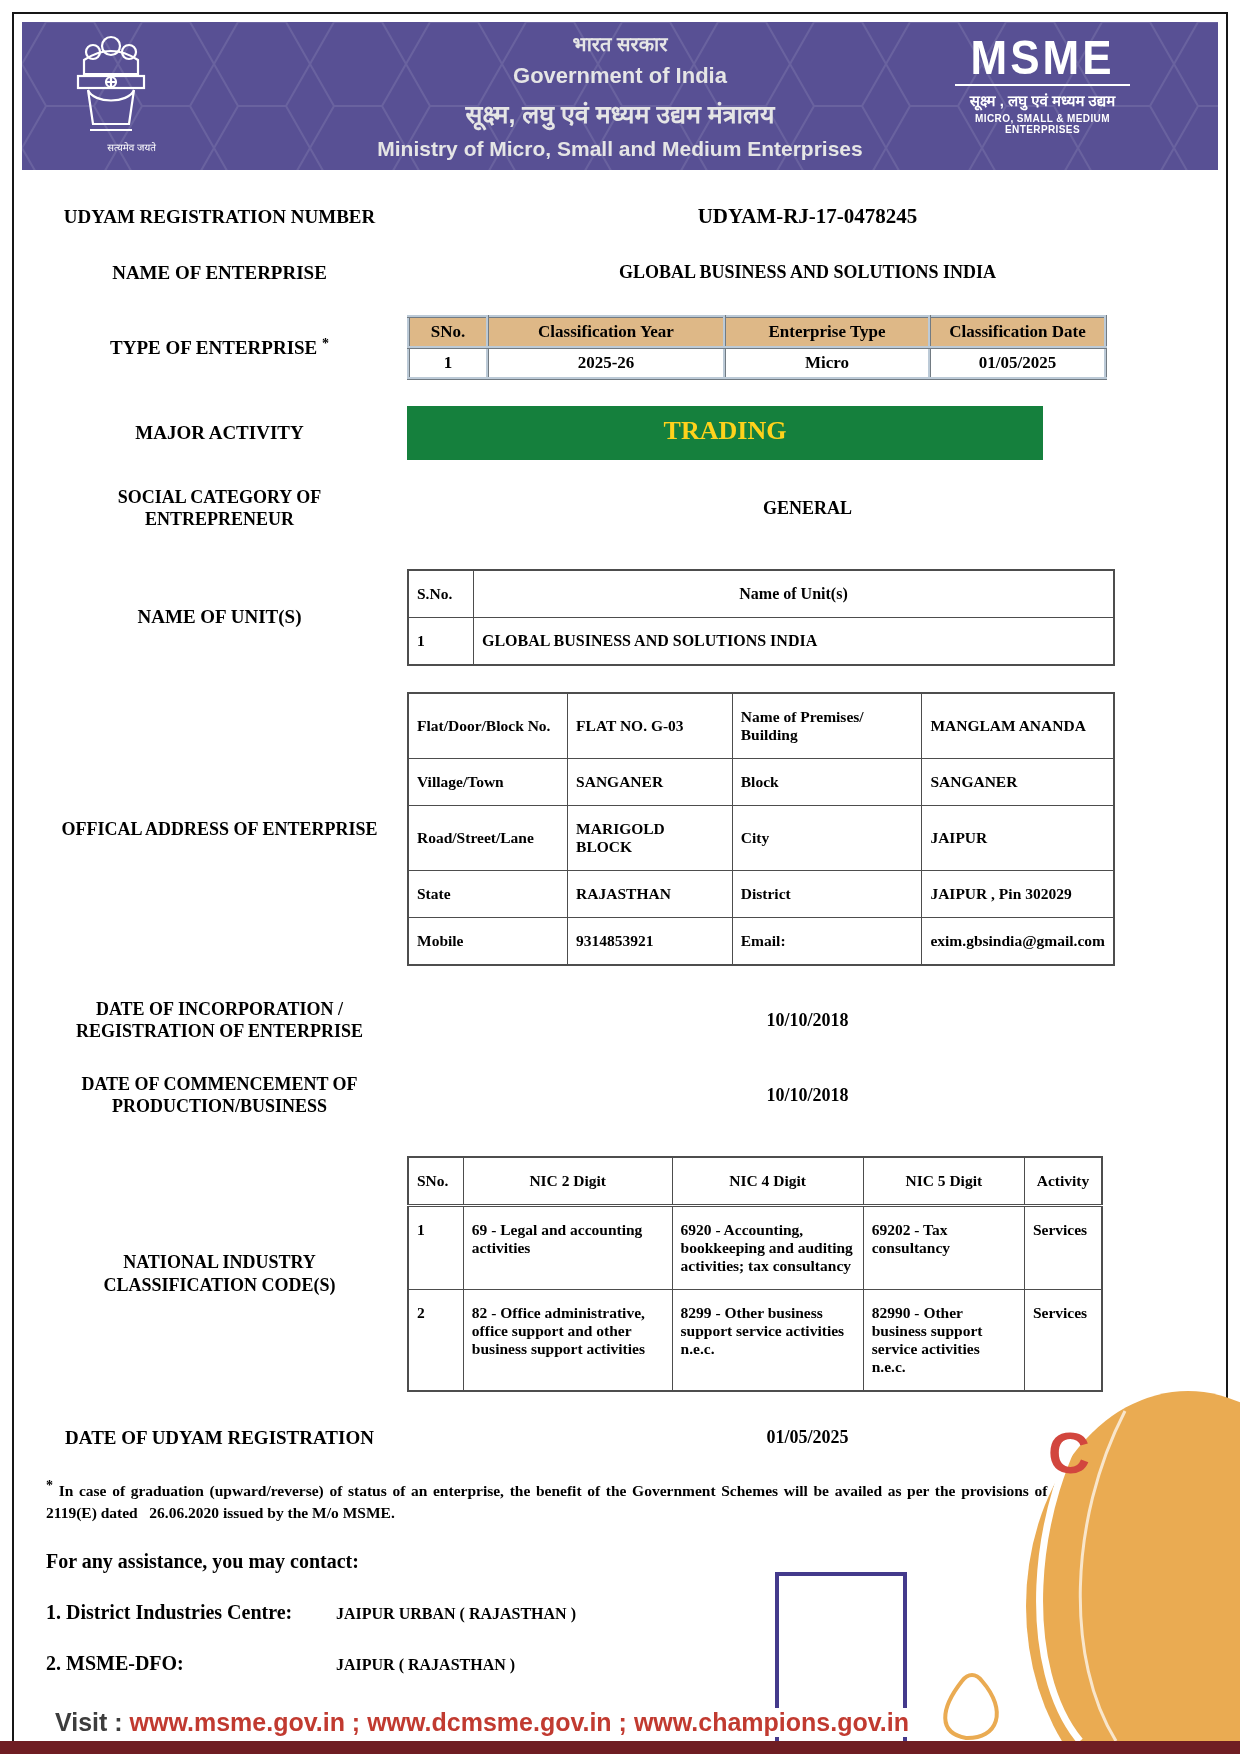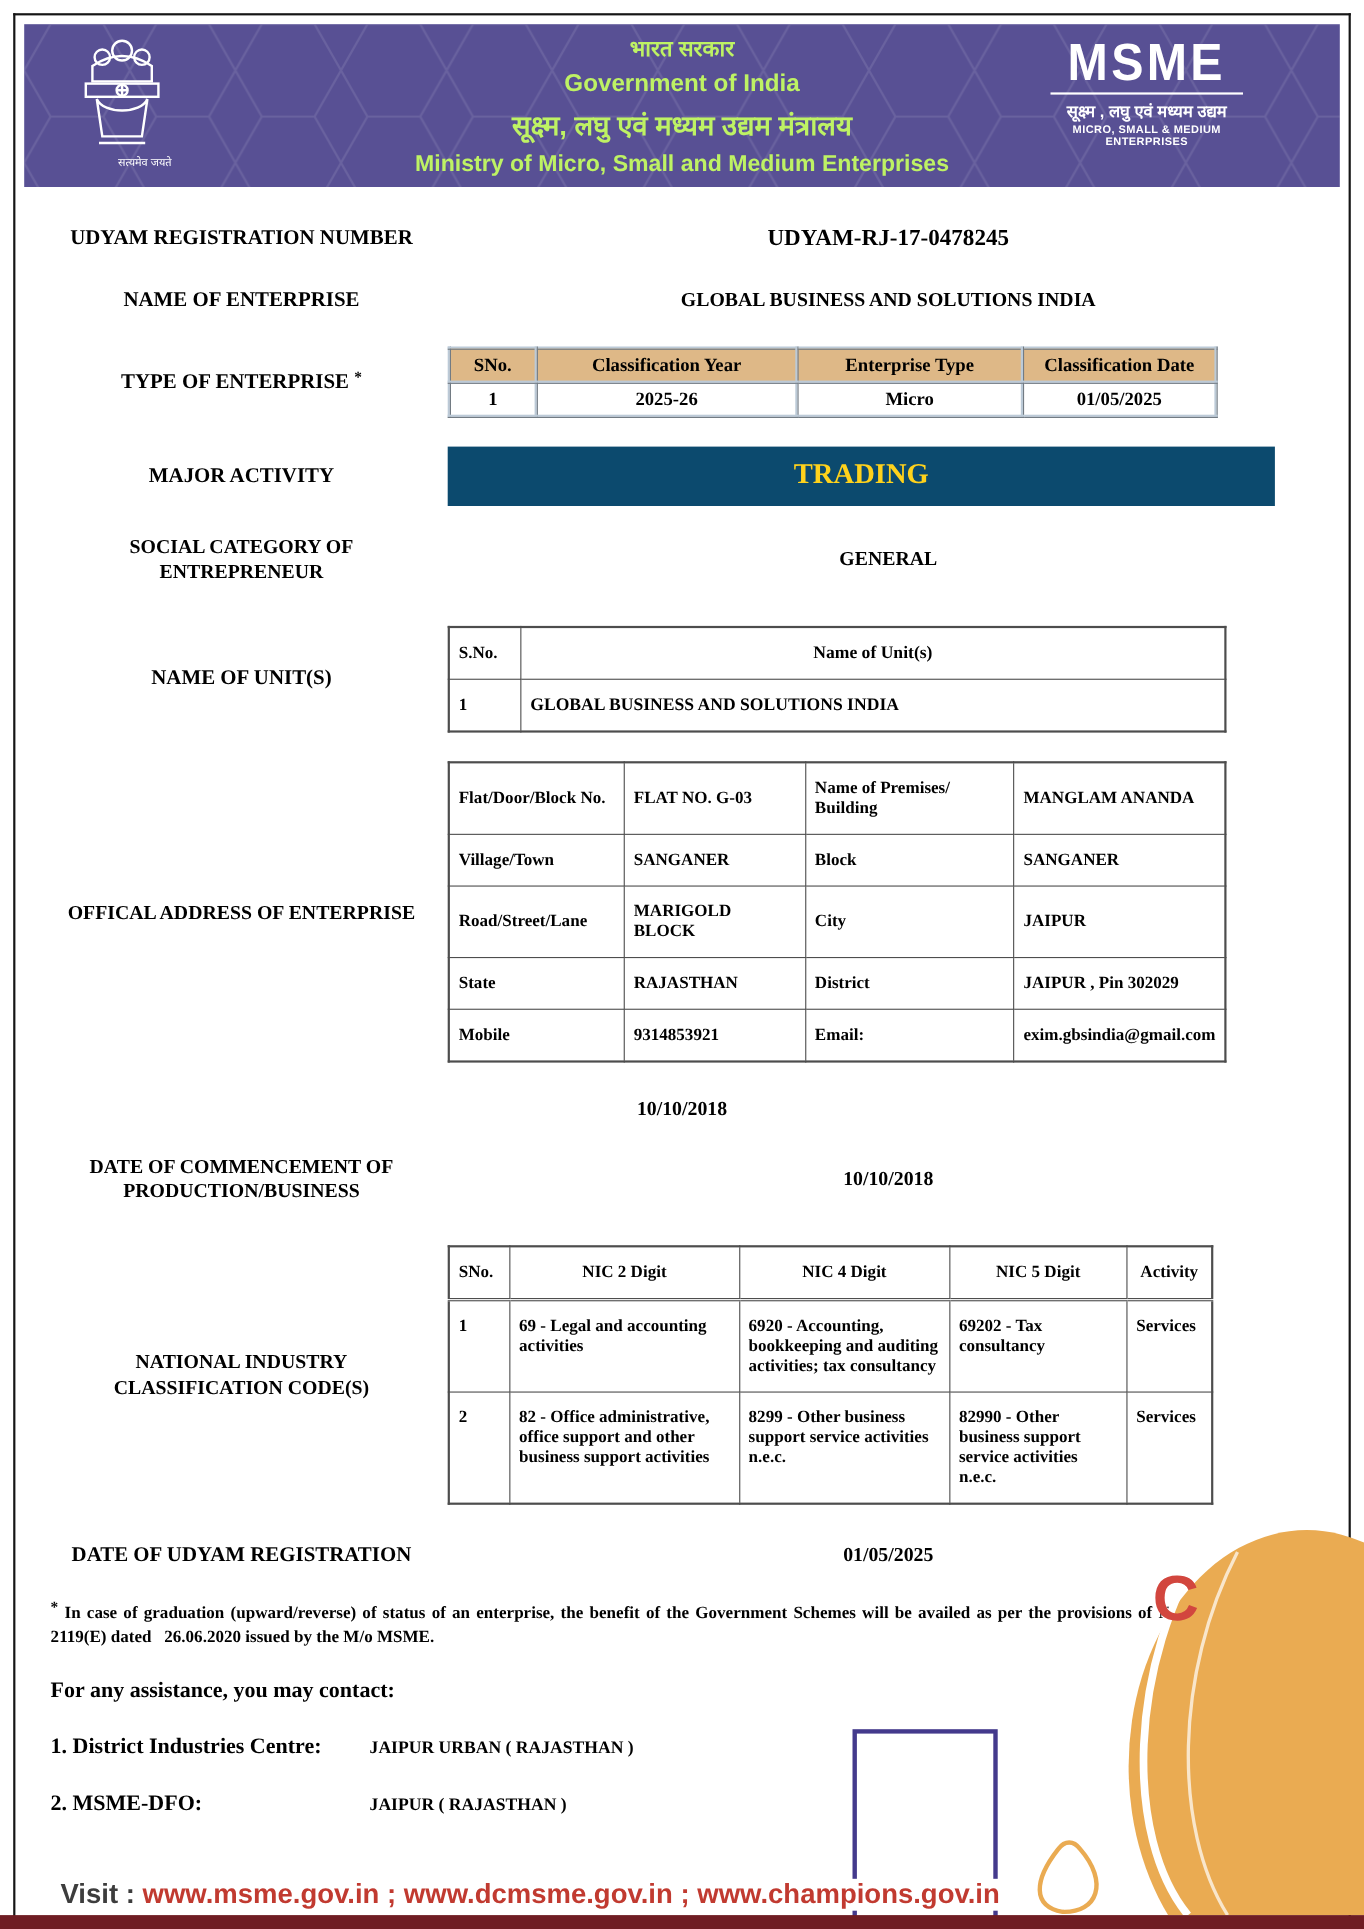--- a/index.html
+++ b/index.html
@@ -2,21 +2,21 @@
 <html><head>
 <meta charset="utf-8">
 <style>
   html,body{margin:0;padding:0;background:#fff;}
   .page{position:relative;width:1240px;height:1754px;background:#fff;overflow:hidden;
         font-family:"Liberation Serif", serif;color:#000;}
   .frame{position:absolute;left:12px;top:12px;right:12px;bottom:0;border:2px solid #161616;border-bottom:none;}
   
   .banner{position:relative;margin:8px;height:148px;background:#585094;overflow:hidden;}
   .hexes{position:absolute;inset:0;}
-  .banner-center{position:absolute;left:0;right:0;top:8px;text-align:center;color:#bef264;}
+  .banner-center{position:absolute;left:0;right:0;top:8px;text-align:center;color:#e5e5e5;}
   .b-hi1{font-family:"Liberation Sans","DejaVu Sans",sans-serif;font-weight:bold;font-size:20px;}
   .b-en1{font-family:"Liberation Sans","DejaVu Sans",sans-serif;font-weight:bold;font-size:22px;margin-top:6px;}
   .b-hi2{font-family:"Liberation Sans","DejaVu Sans",sans-serif;font-weight:bold;font-size:25px;margin-top:7px;}
   .b-en2{font-family:"Liberation Sans","DejaVu Sans",sans-serif;font-weight:bold;font-size:21px;margin-top:7px;}
   .emblem{position:absolute;left:44px;top:8px;}
   .satyamev{position:absolute;left:44px;top:118px;width:90px;text-align:right;color:#fff;
             font-size:10px;font-family:"Liberation Sans","DejaVu Sans",sans-serif;}
   .msme-logo{position:absolute;right:88px;top:16px;width:175px;text-align:center;color:#fff;}
   .msme-word{font-family:"Liberation Sans",sans-serif;font-weight:bold;font-size:44px;line-height:40px;letter-spacing:3px;transform:scaleY(1.08);}
   .msme-hi{font-family:"Liberation Sans","DejaVu Sans",sans-serif;font-weight:bold;font-size:15px;margin-top:6px;border-top:2px solid #fff;padding-top:4px;}
@@ -30,21 +30,21 @@
   .val{flex:1;text-align:center;font-weight:bold;font-size:18px;}
   .val.big{font-size:21px;}
   .content{flex:1;}
   sup.star{font-size:14px;vertical-align:6px;}
   
   table{border-collapse:collapse;}
   .type-table{width:700px;}
   .type-table th,.type-table td{border:3px ridge #bccad7;text-align:center;font-weight:bold;font-size:17px;padding:4px 8px;}
   .type-table th{background:#deb887;}
   
-  .activity-banner{width:752px;background:#0c4a6e;color:#ffd21c;text-align:center;padding:10px 0 14px;}
+  .activity-banner{width:636px;background:#15803d;color:#ffd21c;text-align:center;padding:10px 0 14px;}
   .activity-main{font-weight:bold;font-size:26px;}
   .activity-note{font-weight:bold;font-size:18px;margin-top:4px;}
   
   .plain{border:2px solid #4d4d4d;}
   .plain th,.plain td{border:1.5px solid #4d4d4d;font-size:15.5px;padding:14px 8px;font-weight:bold;}
   .units-table{width:708px;}
   .units-table th{font-size:15.5px;}
   .units-table .sno{width:48px;text-align:left;}
   .units-table .uname{text-align:left;font-size:16px;}
   .units-table th.uname{text-align:center;}
@@ -232,20 +232,24 @@
               <td class="c1">9314853921</td>
               <td class="c2">Email:</td>
               <td>exim.gbsindia@gmail.com</td>
             </tr>
           </tbody>
             </table>
         </div>
       </div>
 
       <div class="row mt32">
+        <div class="lbl sm">
+          <div>DATE OF INCORPORATION /</div>
+          <div>REGISTRATION OF ENTERPRISE</div>
+        </div>
         <div class="val">10/10/2018</div>
       </div>
 
       <div class="row mt30">
         <div class="lbl sm">
           <div>DATE OF COMMENCEMENT OF</div>
           <div>PRODUCTION/BUSINESS</div>
         </div>
         <div class="val">10/10/2018</div>
       </div>

